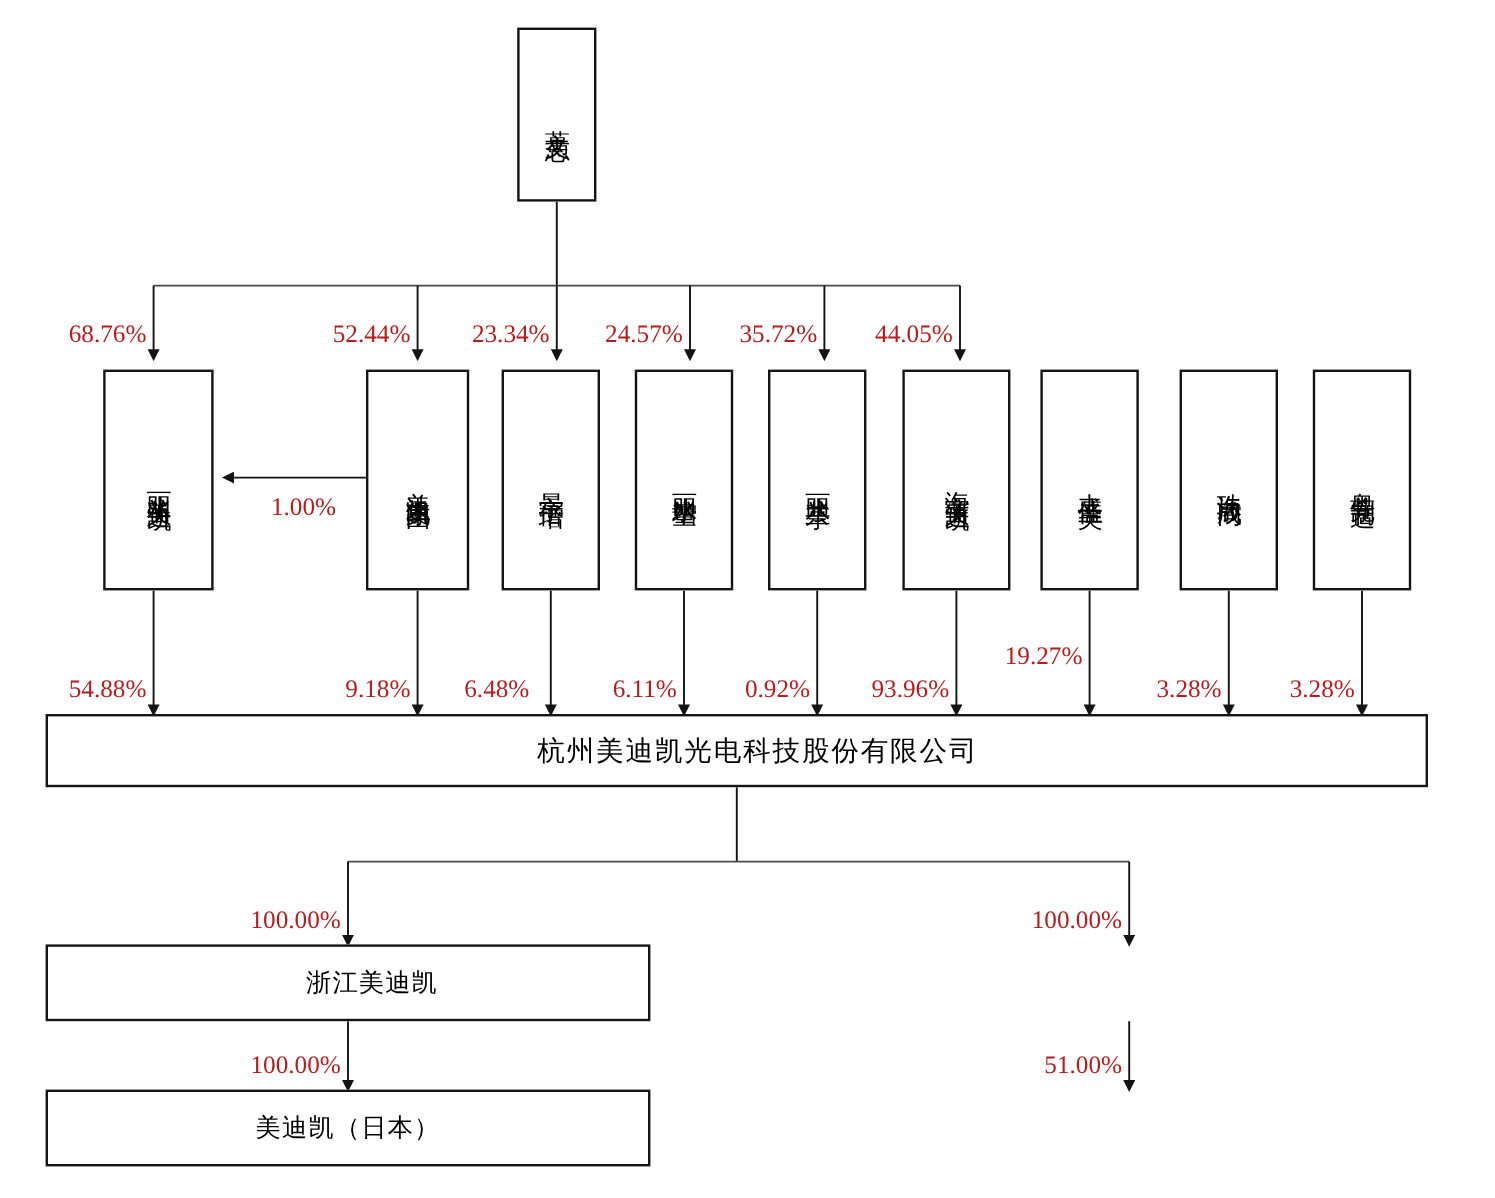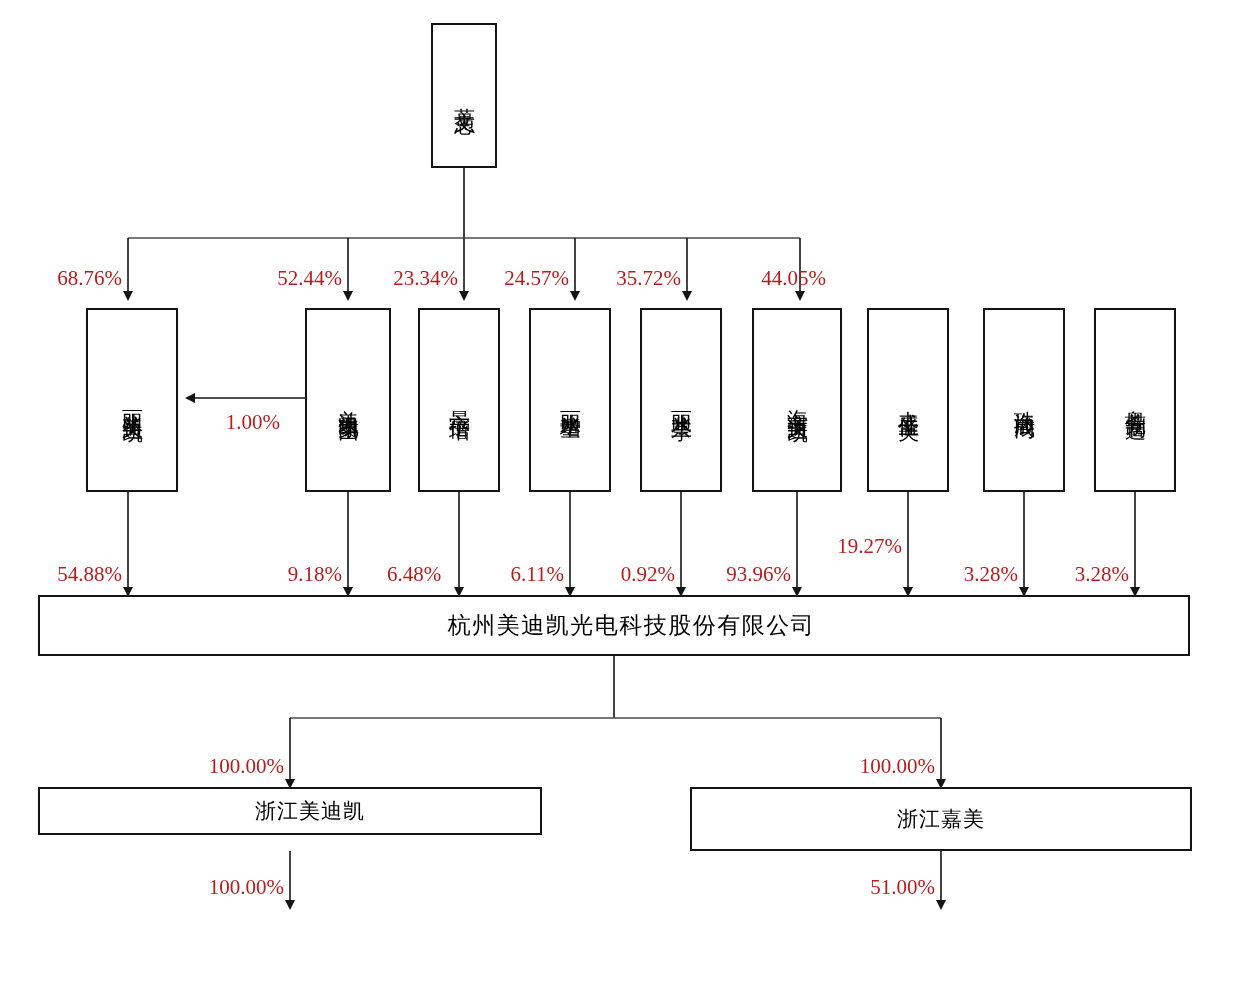--- a/index.html
+++ b/index.html
@@ -119,21 +119,21 @@
 
   <div class="box box-v" style="left:431px; top:23px; width:66px; height:145px;">
     <span class="txt">葛文志</span>
   </div>
 
   <div class="pct" style="left:34px;  top:266px; width:88px;">68.76%</div>
   <div class="pct" style="left:254px; top:266px; width:88px;">52.44%</div>
   <div class="pct" style="left:370px; top:266px; width:88px;">23.34%</div>
   <div class="pct" style="left:481px; top:266px; width:88px;">24.57%</div>
   <div class="pct" style="left:593px; top:266px; width:88px;">35.72%</div>
-  <div class="pct" style="left:738px; top:266px; width:88px;">44.05%</div>
+  <div class="pct" style="left:706px; top:266px; width:88px;">44.05%</div>
 
   <div class="box box-v" style="left:86px; top:308px; width:92px; height:184px;">
     <span class="txt">丽水美迪凯</span>
   </div>
   <div class="box box-v" style="left:305px; top:308px; width:86px; height:184px;">
     <span class="txt">美迪凯集团</span>
   </div>
   <div class="box box-v" style="left:418px; top:308px; width:82px; height:184px;">
     <span class="txt">景宁倍增</span>
   </div>
@@ -168,24 +168,24 @@
   <div class="pct" style="left:940px; top:562px; width:78px;">3.28%</div>
   <div class="pct" style="left:1051px; top:562px; width:78px;">3.28%</div>
 
   <div class="box box-h box-main" style="left:38px; top:595px; width:1152px; height:61px;">
     <span class="txt">杭州美迪凯光电科技股份有限公司</span>
   </div>
 
   <div class="pct" style="left:180px; top:754px; width:104px;">100.00%</div>
   <div class="pct" style="left:831px; top:754px; width:104px;">100.00%</div>
 
-  <div class="box box-h" style="left:38px; top:787px; width:504px; height:48px;padding-left:40px;">
+  <div class="box box-h" style="left:38px; top:787px; width:504px; height:64px;padding-left:40px;">
     <span class="txt">浙江美迪凯</span>
-  </div>
-  <div class="box box-h" style="left:690px; top:787px; width:502px; height:64px;">
-    <span class="txt">浙江嘉美</span>
   </div>
 
   <div class="pct" style="left:180px; top:875px; width:104px;">100.00%</div>
   <div class="pct" style="left:838px; top:875px; width:97px;">51.00%</div>
 
+  <div class="box box-h" style="left:38px; top:908px; width:504px; height:64px;">
+    <span class="txt">美迪凯（日本）</span>
+  </div>
 
 </div>
 
 </body></html>

